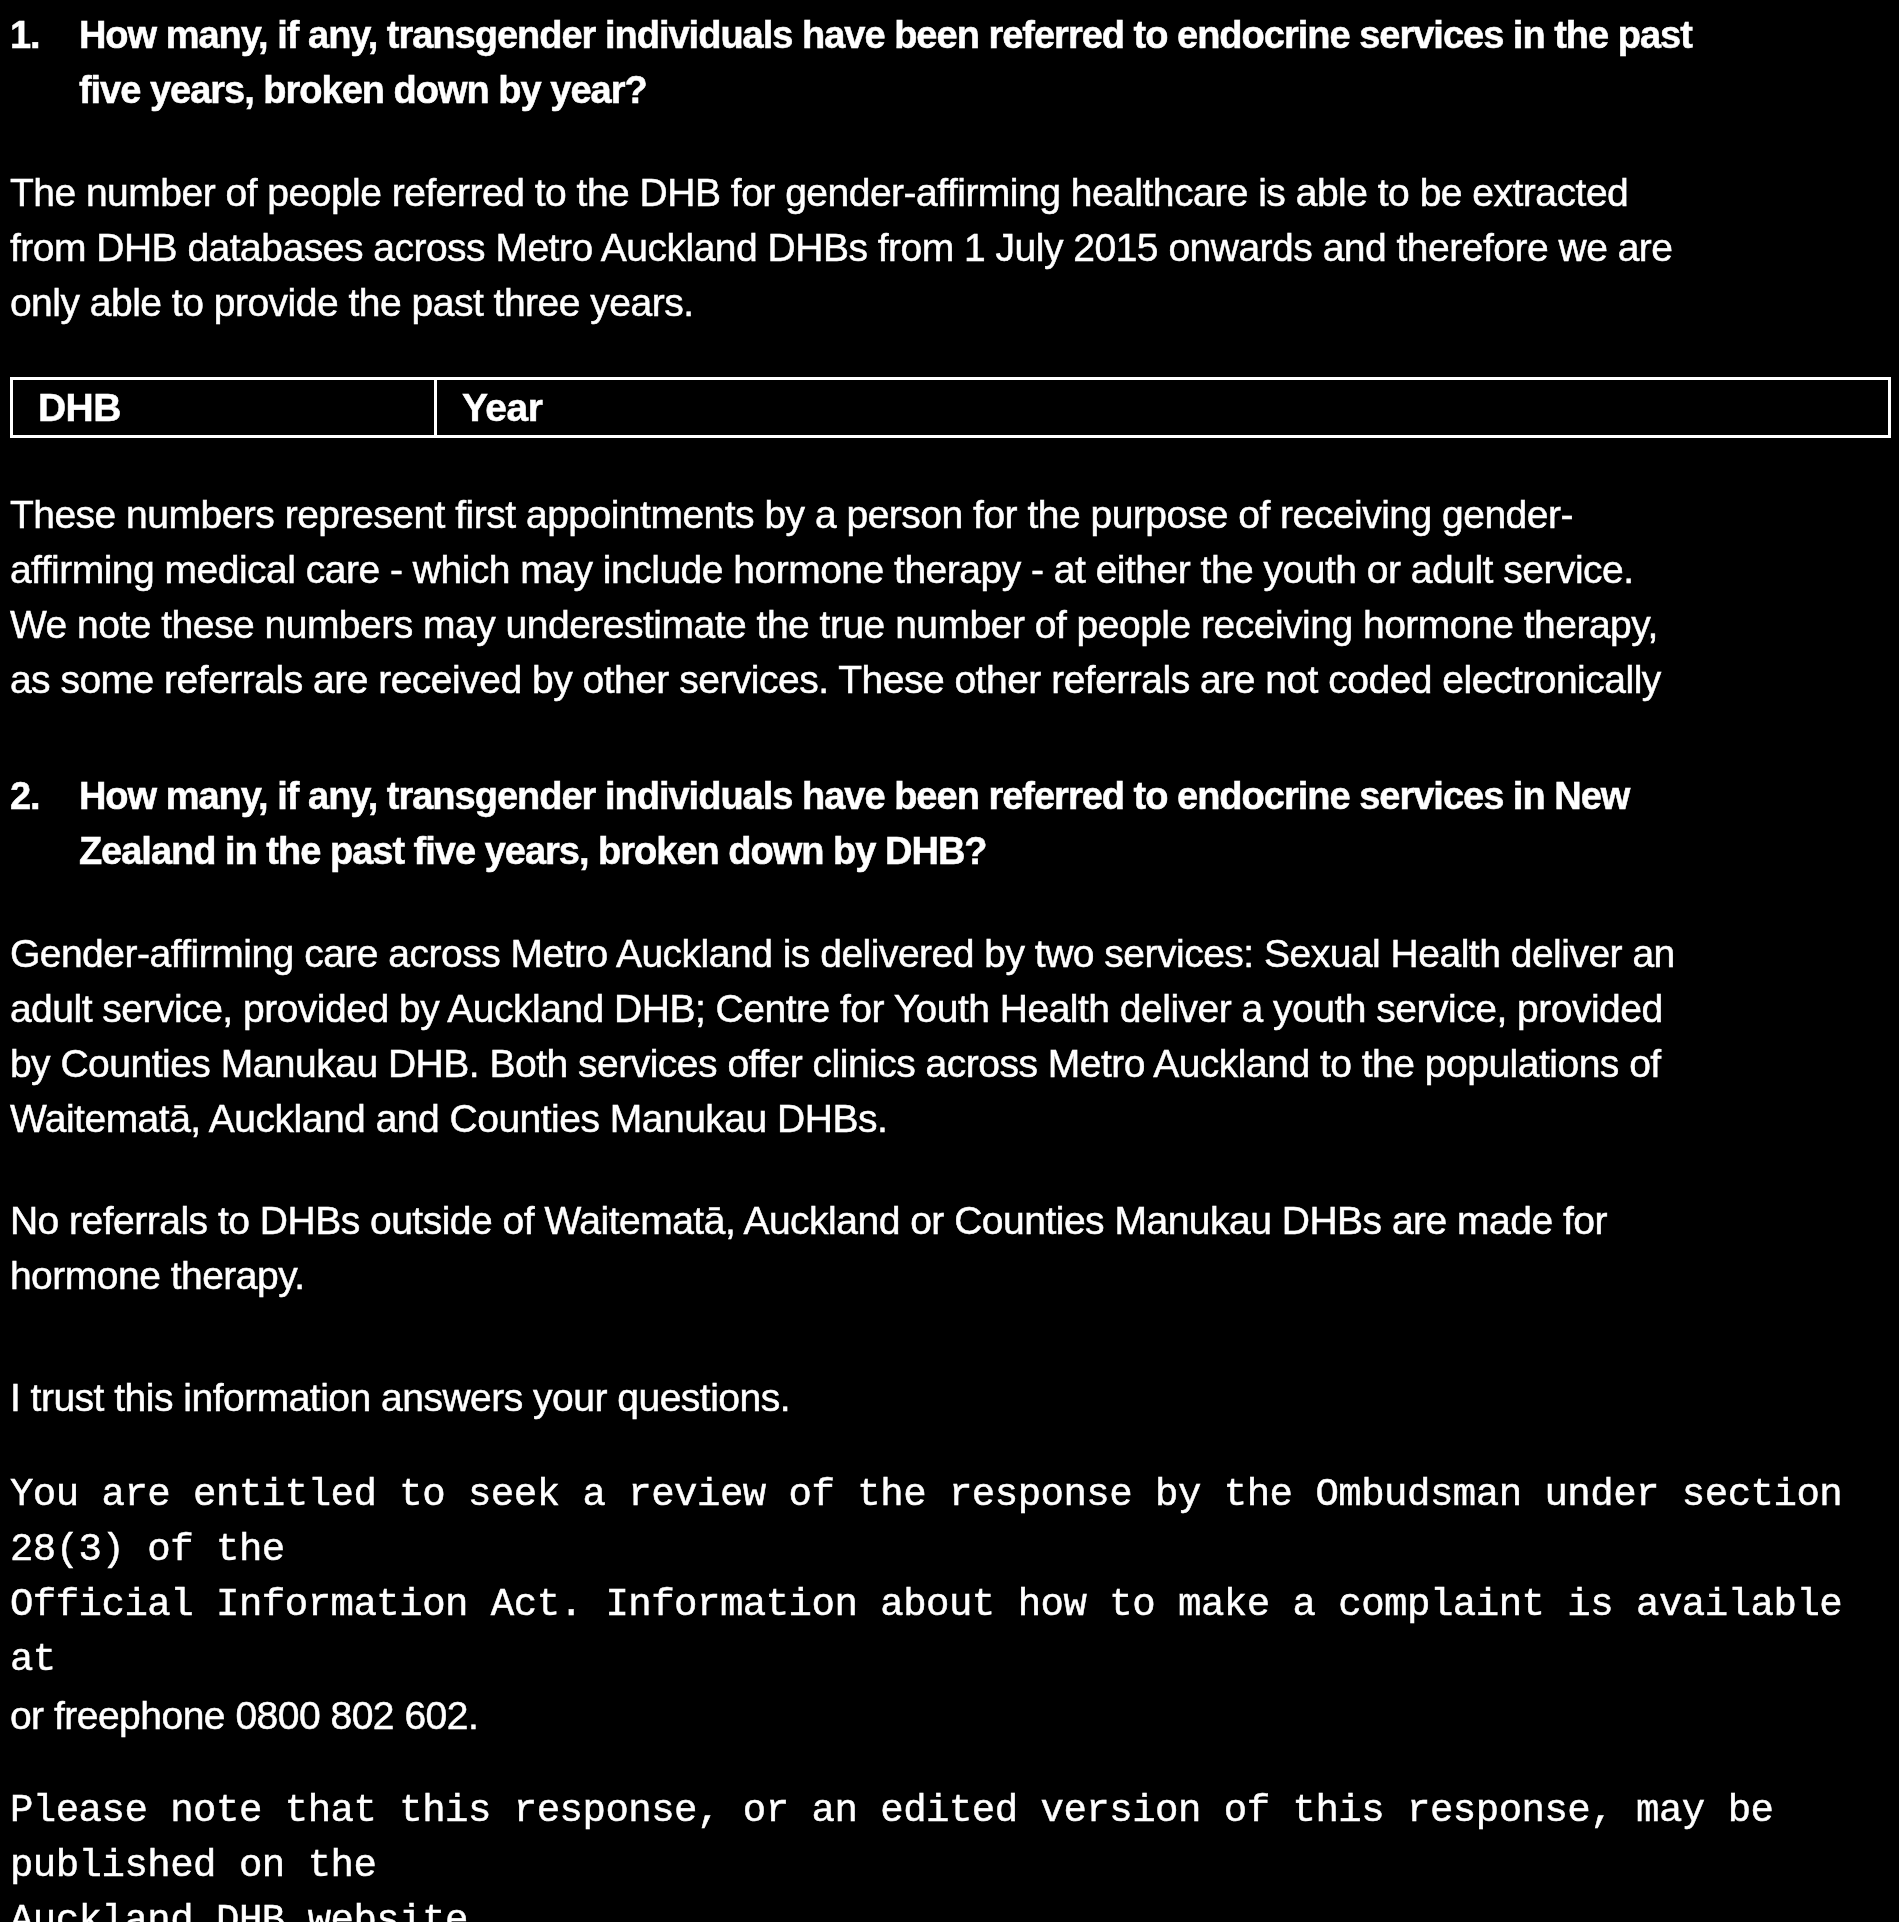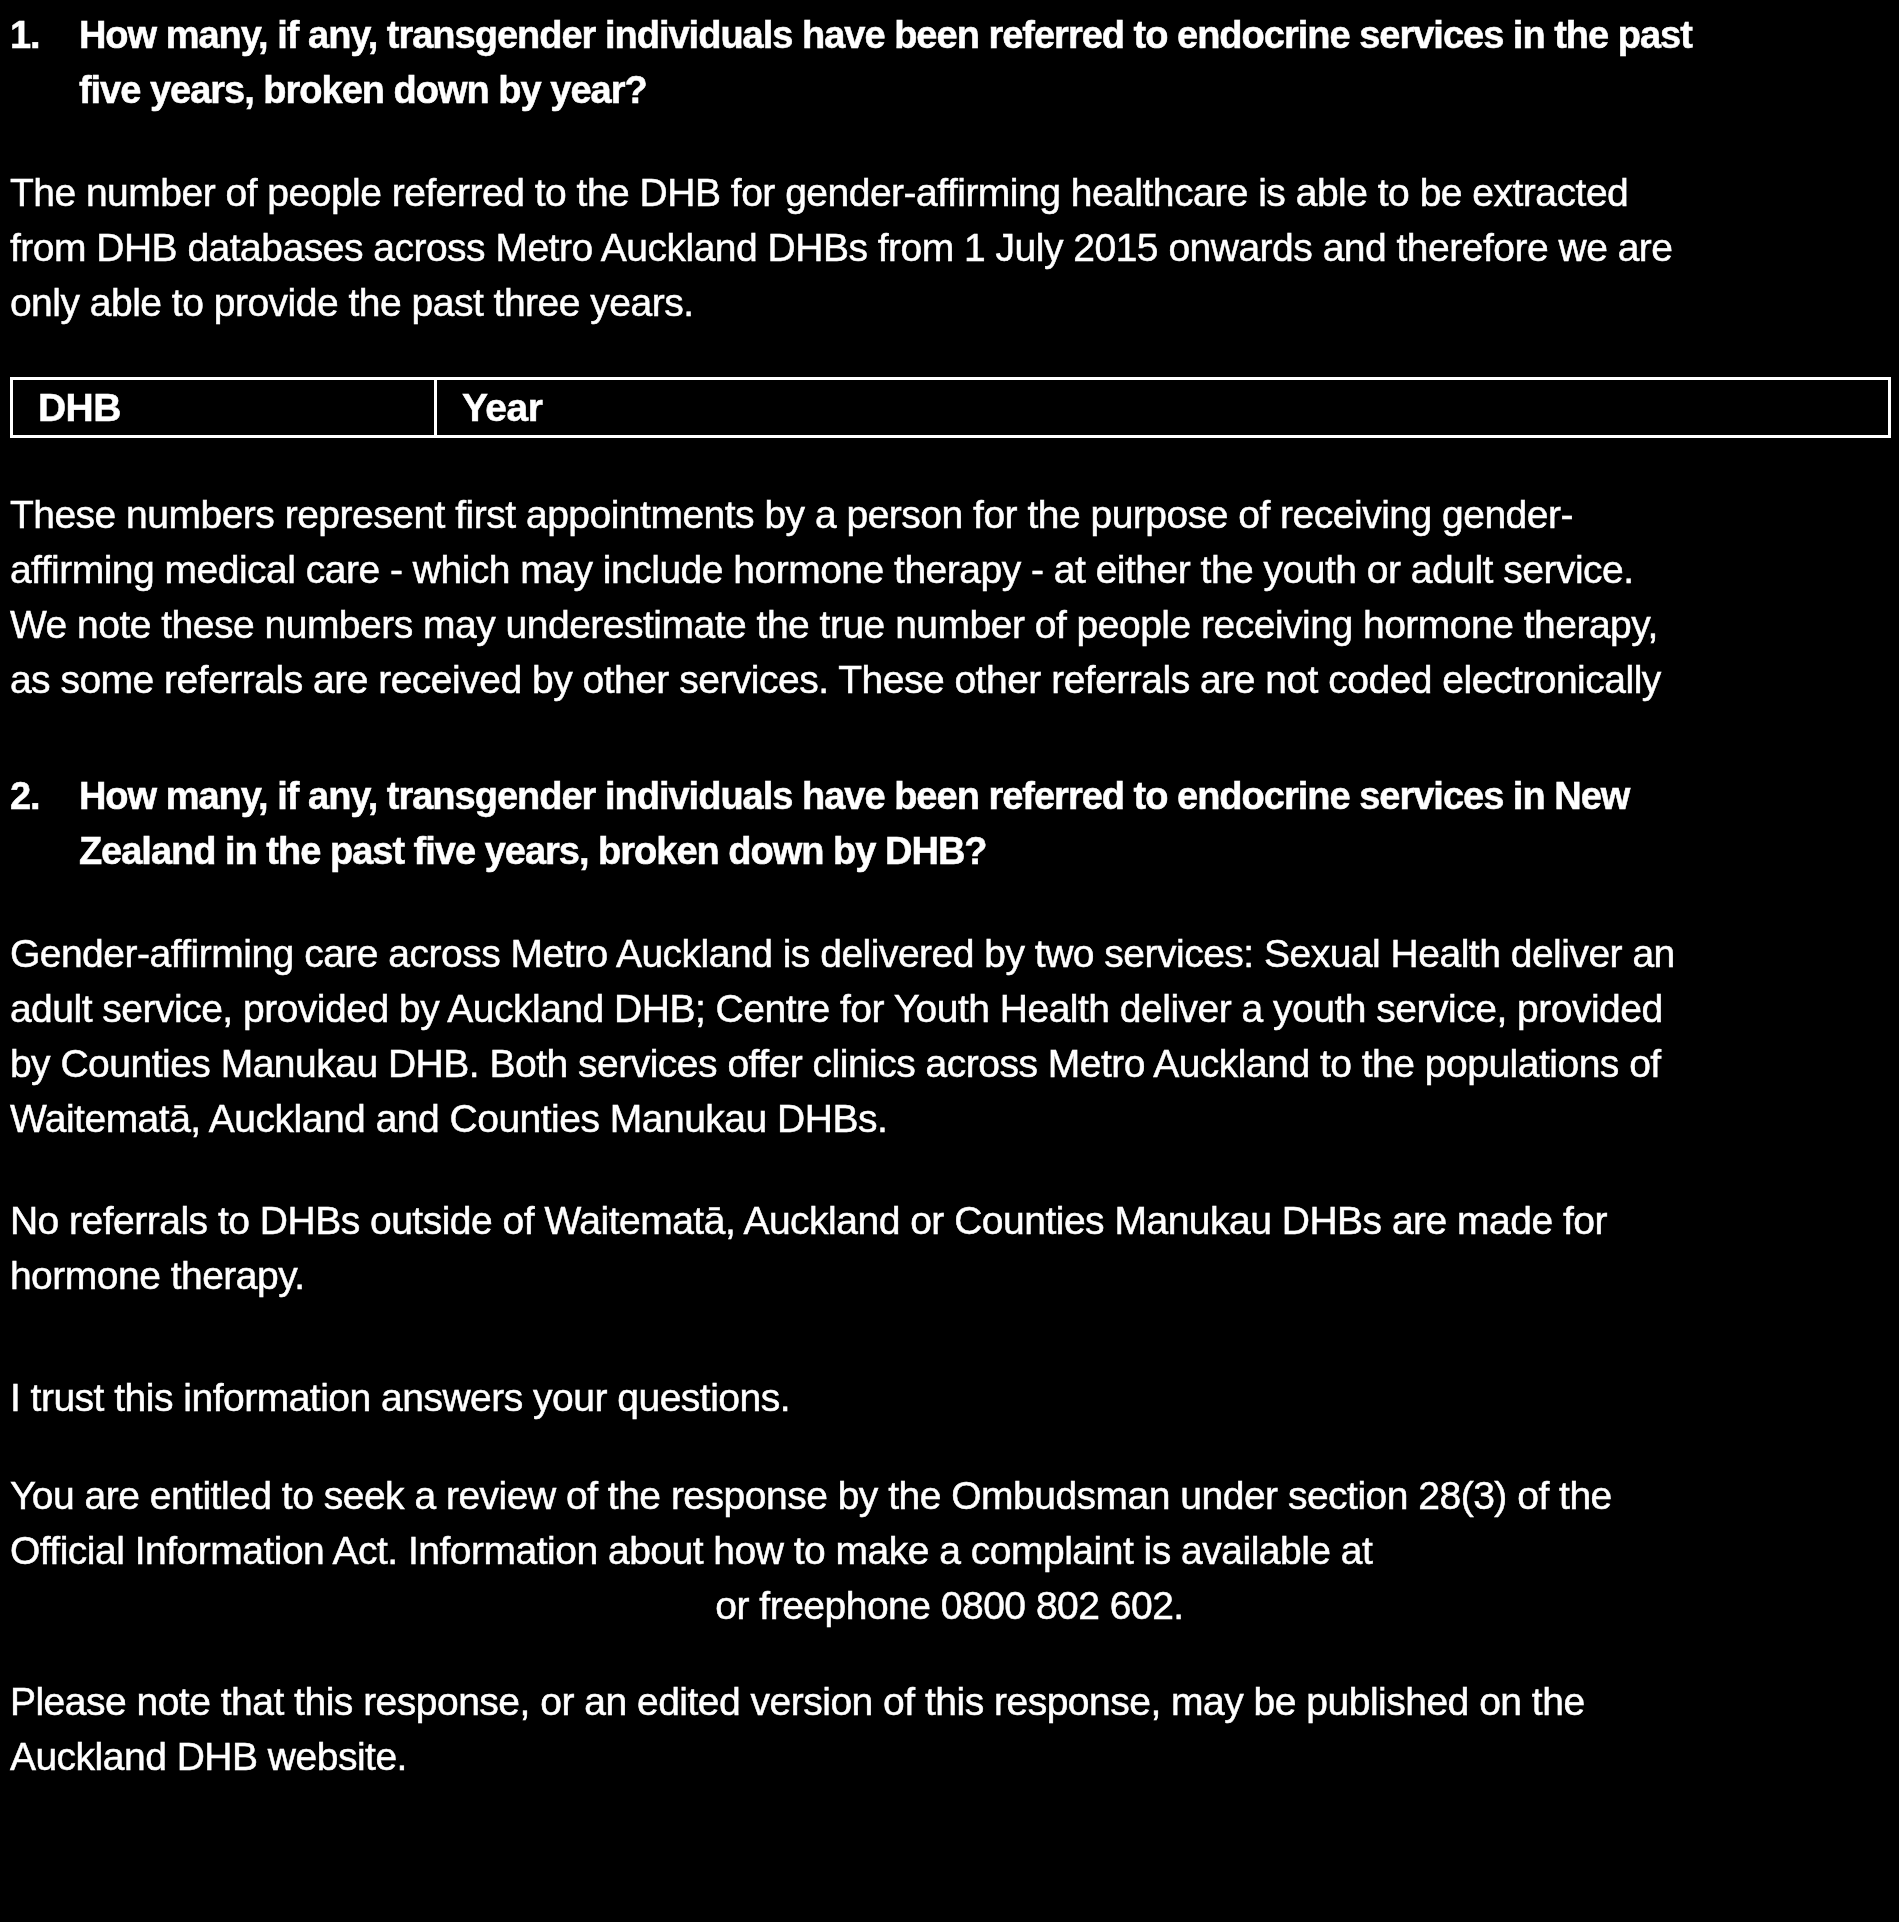--- a/index.html
+++ b/index.html
@@ -41,42 +41,42 @@
   .qtext {
     white-space: pre-line;
     flex: 1 1 auto;
   }
   .mb-std  { margin-bottom: 47px; }
   .mb-tbl  { margin-bottom: 49px; }
   .mb-big  { margin-bottom: 62px; }
   .mb-big2 { margin-bottom: 67px; }
   .mb-sm   { margin-bottom: 43px; }
   .mb-sm2  { margin-bottom: 41px; }
-  .mb-none { margin-bottom: 0; }
+  .mb-none { margin-bottom: 0; font-family: Liberation Mono, monospace; }
 
   table.data-table {
     border-collapse: collapse;
     table-layout: fixed;
     width: 1878px;
     border: 3.9px solid #ffffff;
     margin: 0;
   }
   table.data-table td {
     border: 3px solid #ffffff;
     height: 53px;
     padding: 0 25px;
     vertical-align: middle;
     font-size: 39px;
     letter-spacing: -0.5px;
     overflow: hidden;
   }
   .bold   { font-weight: 700; }
   .center { }
   .cell-left { text-align: left; padding-left: 19.7px; }
-  .centered-line { text-align: center; }
+  .centered-line { }
 </style>
 </head>
 <body>
 
 <div class="page">
 
   <div class="question mb-std">
     <span class="qnum">1.</span>
     <div class="qtext">How many, if any, transgender individuals have been referred to endocrine services in the past
 five years, broken down by year?</div>

